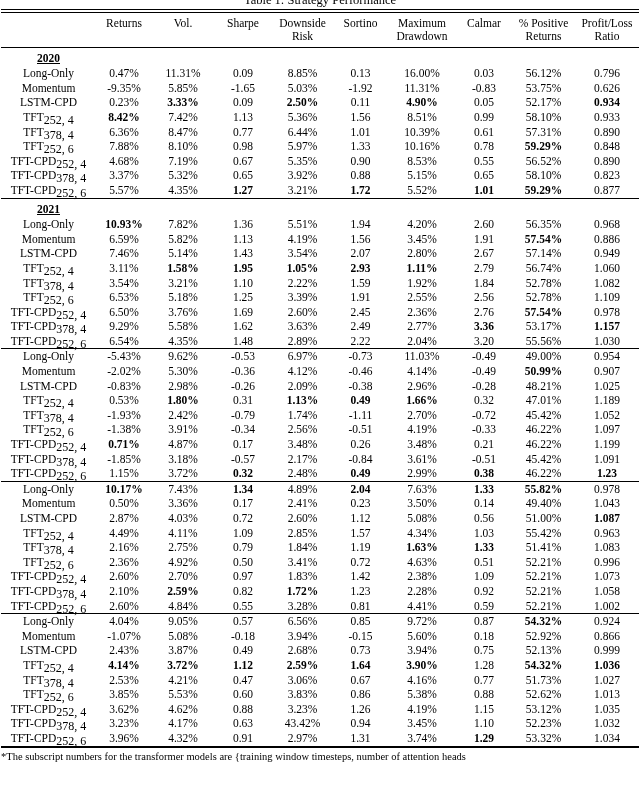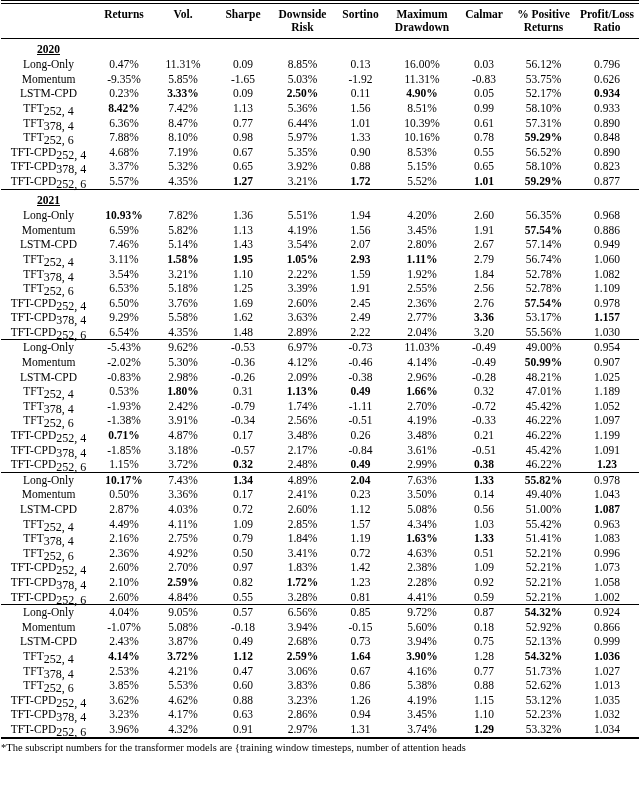--- a/index.html
+++ b/index.html
@@ -10,39 +10,42 @@
   }
   .title-clip{height:9px;overflow:hidden;}
   .title{text-align:center;font-size:12.5px;line-height:15px;margin-top:-7px;font-weight:normal;}
   .rule-top{border-top:1.7px solid #000;border-bottom:1px solid #000;height:1.6px;margin:0 1px;}
   table{
     border-collapse:collapse;table-layout:fixed;
     width:638px;margin:0 1px;
     border-bottom:2.5px solid #000;
   }
   thead th{
-    font-weight:bold;font-size:11.5px;text-align:center;vertical-align:top;
+    font-weight:normal;font-size:11.5px;text-align:center;vertical-align:top;
     padding:4px 0 3px;line-height:13.5px;border-bottom:1.7px solid #000;
     white-space:normal;
   }
   tbody{border-top:1.5px solid #000;margin-top:18px;}
   td{
     font-size:11.5px;line-height:14.6px;padding:0;text-align:center;
     white-space:nowrap;overflow:visible;
   }
   tr.yearrow td{padding-top:3px;padding-bottom:1px;}
   .yearlbl{font-weight:bold;text-decoration:underline;}
   td.lbl sub{font-size:12px;line-height:0;}
   td.val.b{font-weight:bold;}
   .footnote{font-size:10.5px;line-height:13px;padding:2px 1px 0 1px;text-align:left;}
 </style>
 </head>
 <body>
 
 <div class="page">
+  <div class="title-clip">
+    <div class="title">Table 1: Strategy Performance</div>
+  </div>
   <div class="rule-top"></div>
 
   <table>
     <colgroup>
       <col style="width:95px">
         <col style="width:56px">
         <col style="width:62px">
       <col style="width:58px">
         <col style="width:61px">
         <col style="width:55px">
@@ -596,21 +599,21 @@
           <td class="val">4.19%</td>
           <td class="val">1.15</td>
           <td class="val">53.12%</td>
           <td class="val">1.035</td>
         </tr>
         <tr>
           <td class="lbl">TFT-CPD<sub>378, 4</sub></td>
           <td class="val">3.23%</td>
           <td class="val">4.17%</td>
           <td class="val">0.63</td>
-          <td class="val">2.86%</td>
+          <td class="val">43.42%</td>
           <td class="val">0.94</td>
           <td class="val">3.45%</td>
           <td class="val">1.10</td>
           <td class="val">52.23%</td>
           <td class="val">1.032</td>
         </tr>
         <tr>
           <td class="lbl">TFT-CPD<sub>252, 6</sub></td>
           <td class="val">3.96%</td>
           <td class="val">4.32%</td>

